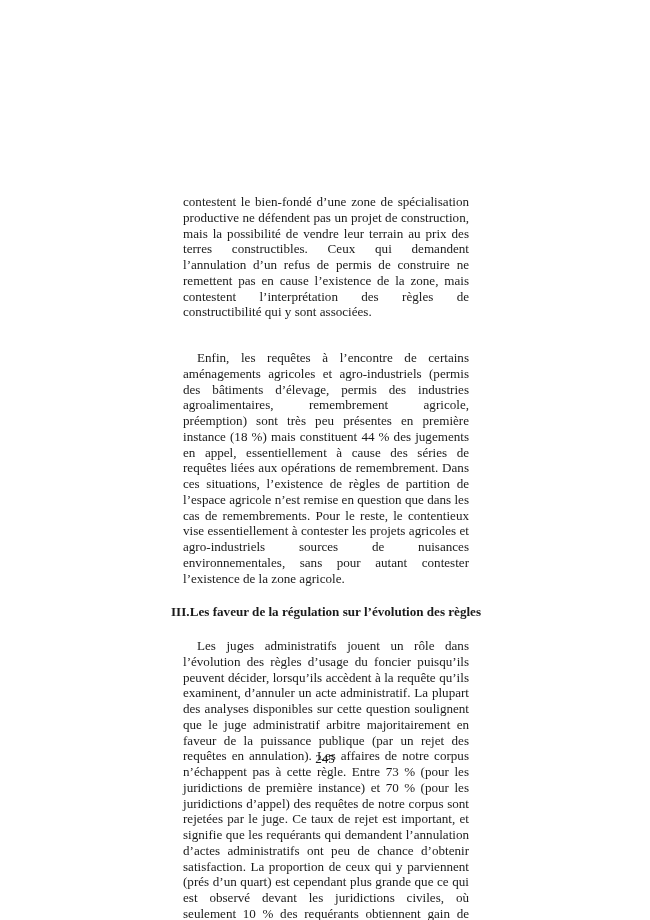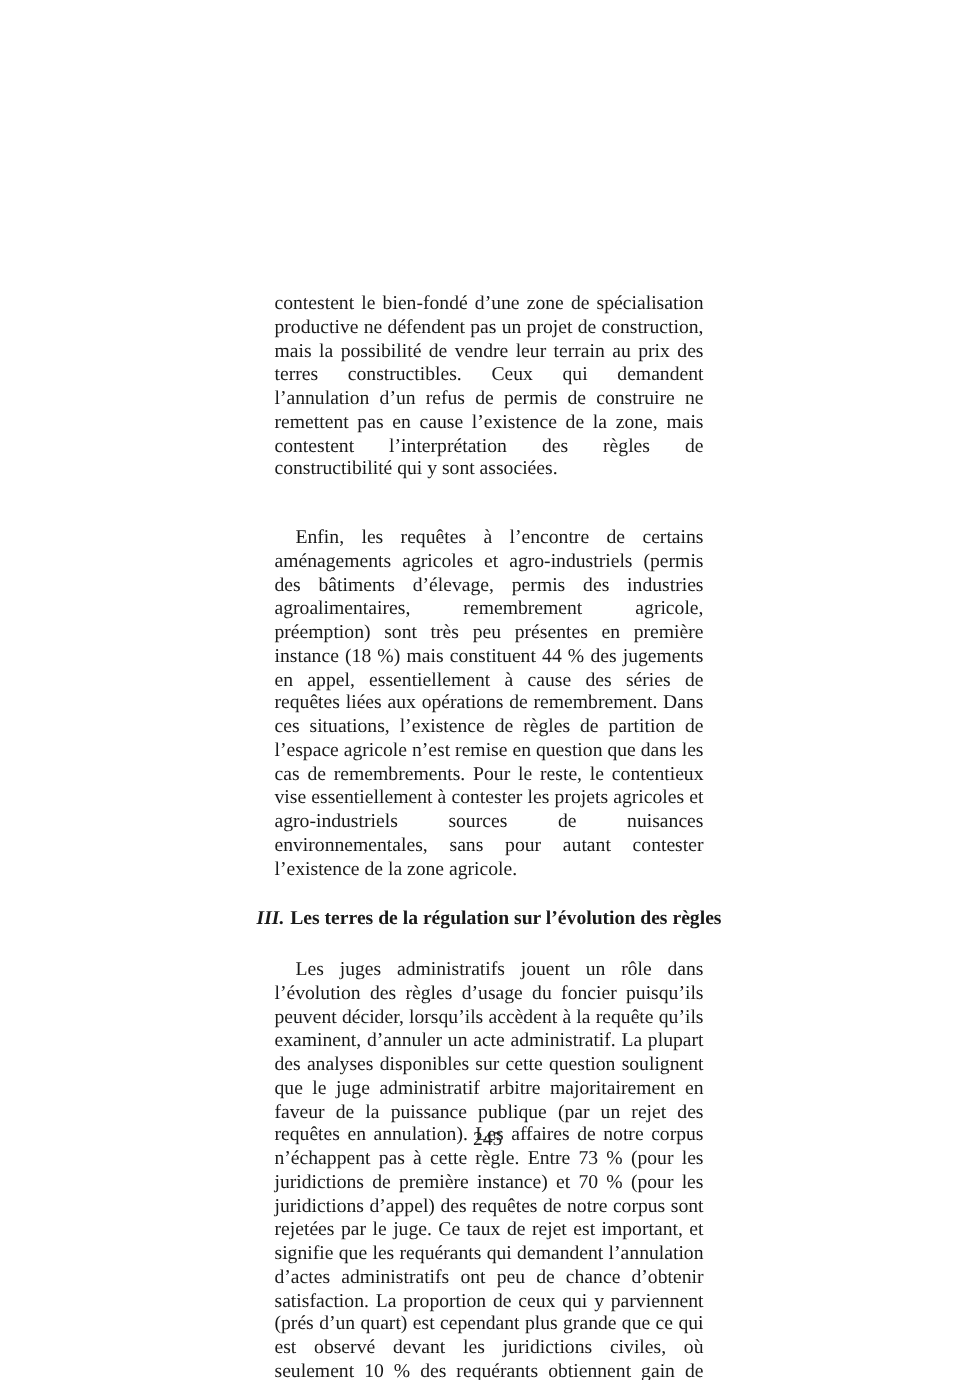--- a/index.html
+++ b/index.html
@@ -22,21 +22,21 @@
   .para.indent { text-indent: 14px; }
   .gap { height: 6px; }
   .heading {
     margin: 0;
     font-weight: bold;
     font-size: 13.1px;
     line-height: 15.75px;
     display: flex;
     white-space: nowrap;
   }
-  .heading .num { width: 30px; font-style: italic; }
+  .heading .num { width: 30px; }
   .pagenum {
     position: absolute;
     left: 0;
     width: 650px;
     top: 751px;
     text-align: center;
     font-family: "Liberation Serif", serif;
     font-size: 13px;
     color: #1a1a1a;
   }
@@ -44,19 +44,19 @@
 </head>
 <body>
 
 <div class="page">
   <p class="para">contestent le bien-fondé d’une zone de spécialisation productive ne défendent pas un projet de construction, mais la possibilité de vendre leur terrain au prix des terres constructibles. Ceux qui demandent l’annulation d’un refus de permis de construire ne remettent pas en cause l’existence de la zone, mais contestent l’interprétation des règles de constructibilité qui y sont associées.</p>
   <div class="gap"></div>
   <p class="para indent">Enfin, les requêtes à l’encontre de certains aménagements agricoles et agro-industriels (permis des bâtiments d’élevage, permis des industries agroalimentaires, remembrement agricole, préemption) sont très peu présentes en première instance (18 %) mais constituent 44 % des jugements en appel, essentiellement à cause des séries de requêtes liées aux opérations de remembrement. Dans ces situations, l’existence de règles de partition de l’espace agricole n’est remise en question que dans les cas de remembrements. Pour le reste, le contentieux vise essentiellement à contester les projets agricoles et agro-industriels sources de nuisances environnementales, sans pour autant contester l’existence de la zone agricole.</p>
   <div class="gap"></div>
   <h3 class="heading">
     <span class="num">III.</span>
-    <span>Les terres de la régulation sur l’évolution des règles</span>
+    <span>Les faveur de la régulation sur l’évolution des règles</span>
   </h3>
   <div class="gap"></div>
   <p class="para indent">Les juges administratifs jouent un rôle dans l’évolution des règles d’usage du foncier puisqu’ils peuvent décider, lorsqu’ils accèdent à la requête qu’ils examinent, d’annuler un acte administratif. La plupart des analyses disponibles sur cette question soulignent que le juge administratif arbitre majoritairement en faveur de la puissance publique (par un rejet des requêtes en annulation). Les affaires de notre corpus n’échappent pas à cette règle. Entre 73 % (pour les juridictions de première instance) et 70 % (pour les juridictions d’appel) des requêtes de notre corpus sont rejetées par le juge. Ce taux de rejet est important, et signifie que les requérants qui demandent l’annulation d’actes administratifs ont peu de chance d’obtenir satisfaction. La proportion de ceux qui y parviennent (prés d’un quart) est cependant plus grande que ce qui est observé devant les juridictions civiles, où seulement 10 % des requérants obtiennent gain de cause. Cette proportion n’est donc pas</p>
 </div>
 
 <div class="pagenum">245</div>
 
 </body></html>

